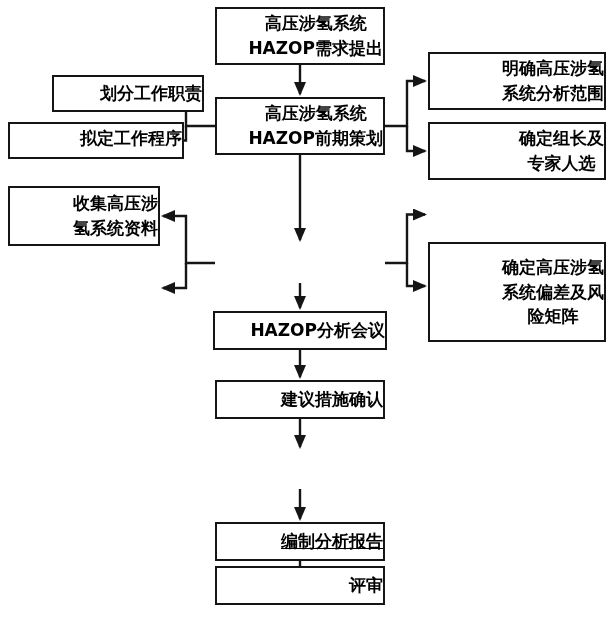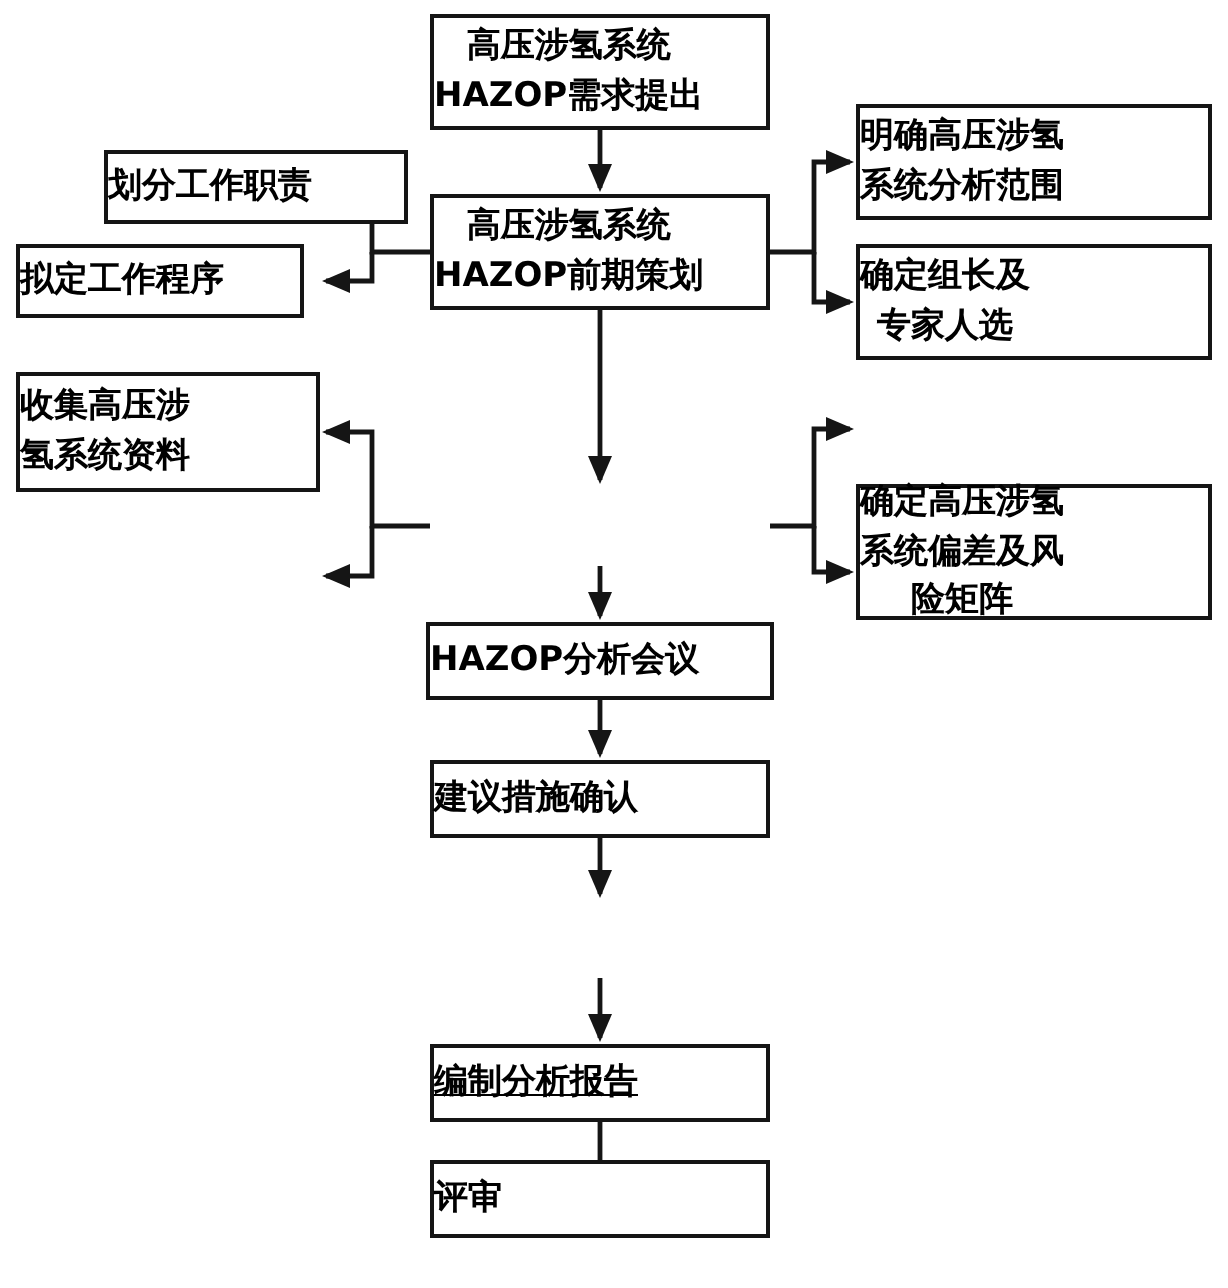--- a/index.html
+++ b/index.html
@@ -16,21 +16,21 @@
     left: 0; top: 0;
     width: 614px; height: 644px;
   }
   .node {
     position: absolute;
     box-sizing: border-box;
     background: #ffffff;
     border: 2px solid #151515;
     display: flex;
     align-items: center;
-    justify-content: flex-start;
+    justify-content: flex-end;
     text-align: center;
     color: #000000;
     font-weight: bold;
     font-size: 17px;
     line-height: 1.45;
   }
   .node .lbl { white-space: pre-line; }
 </style>
 </head>
 <body>
@@ -77,42 +77,42 @@
     </div>
   <div class="node" style="left:213px; top:311px; width:174px; height:39px;">
       <span class="lbl">HAZOP分析会议</span>
     </div>
   <div class="node" style="left:215px; top:380px; width:170px; height:39px;">
       <span class="lbl">建议措施确认</span>
     </div>
   <div class="node" style="left:215px; top:522px; width:170px; height:39px;text-decoration:underline;">
       <span class="lbl">编制分析报告</span>
     </div>
-  <div class="node" style="left:215px; top:580px; width:170px; height:39px;">
+  <div class="node" style="left:215px; top:566px; width:170px; height:39px;">
       <span class="lbl">评审</span>
     </div>
 
   <div class="node" style="left:8px; top:75px;  width:152px; height:37px;margin-left:44px;">
       <span class="lbl">划分工作职责</span>
     </div>
-  <div class="node" style="left:8px; top:122px; width:144px; height:37px;">
+  <div class="node" style="left:8px; top:122px; width:176px; height:37px;font-family:Liberation Mono, monospace;">
       <span class="lbl">拟定工作程序</span>
     </div>
   <div class="node" style="left:8px; top:186px; width:152px; height:60px;">
       <span class="lbl">收集高压涉
 氢系统资料</span>
     </div>
 
   <div class="node" style="left:428px; top:52px;  width:178px; height:58px;">
       <span class="lbl">明确高压涉氢
 系统分析范围</span>
     </div>
   <div class="node" style="left:428px; top:122px; width:178px; height:58px;">
       <span class="lbl">确定组长及
 专家人选</span>
     </div>
-  <div class="node" style="left:428px; top:242px; width:178px; height:68px;">
+  <div class="node" style="left:428px; top:242px; width:178px; height:100px;">
       <span class="lbl">确定高压涉氢
 系统偏差及风
 险矩阵</span>
     </div>
 
 </div>
 
 </body></html>

